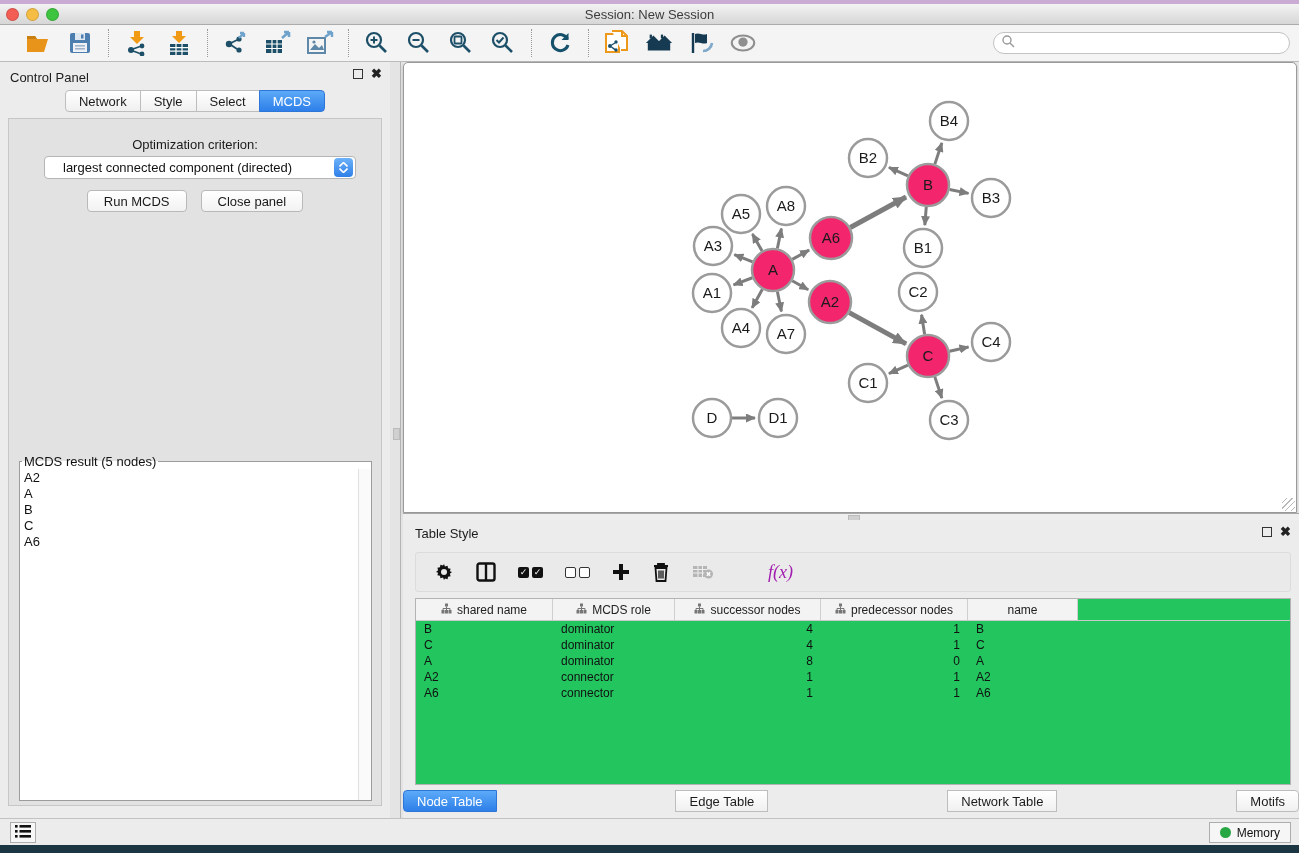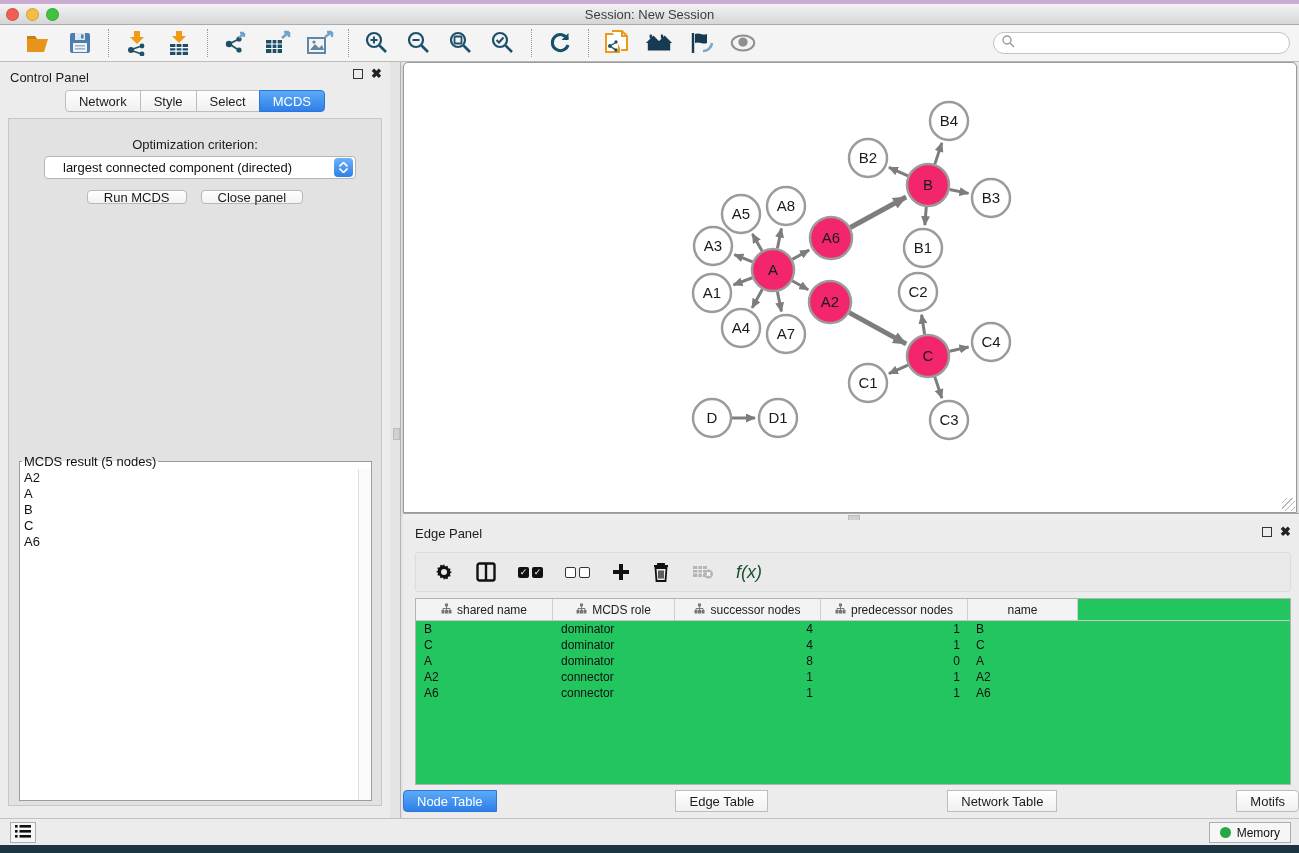--- a/index.html
+++ b/index.html
@@ -47,21 +47,21 @@
   .seg.active { background:linear-gradient(#5caaf8,#2e7fe9); border-color:#2e75d8; color:#fff; }
   .cp-body { position:absolute; top:56px; left:8px; right:8px; bottom:12px; background:#e2e2e2;
     border:1px solid #c6c6c6; }
   .opt-label { position:absolute; top:18px; left:0; right:0; text-align:center; font-size:13px; color:#1a1a1a; }
   .dropdown { position:absolute; top:37px; left:35px; width:312px; height:23px; background:#fff;
     border:1px solid #b5b5b5; border-radius:4px; display:flex; align-items:center; }
   .dropdown .val { flex:1; font-size:13px; padding-left:18px; color:#111; white-space:nowrap; }
   .dd-step { width:19px; height:19px; margin-right:2px; border-radius:4px;
     background:linear-gradient(#6cb2f9,#2e7fe9); display:flex; flex-direction:column; align-items:center; justify-content:center; gap:1px; }
   .btn-row { position:absolute; top:71px; left:0; right:0; display:flex; justify-content:center; gap:14px; }
-  .btn { height:14px; padding:0 16px; background:linear-gradient(#ffffff,#f2f2f2); border:1px solid #b9b9b9;
+  .btn { height:22px; padding:0 16px; background:linear-gradient(#ffffff,#f2f2f2); border:1px solid #b9b9b9;
     border-radius:4px; font-size:13px; color:#1a1a1a; display:flex; align-items:center; }
   fieldset.result { position:absolute; left:10px; right:9px; top:335px; bottom:4px; border:1px solid #9c9c9c;
     background:#fff; }
   fieldset.result legend { font-size:13px; color:#111; margin-left:2px; padding:0 2px; background:transparent; }
   .result-list { position:absolute; inset:0; background:#fff; overflow:hidden; padding-top:1px; }
   .result-item { font-size:13px; color:#111; padding-left:4px; line-height:16px; }
   .result-scroll { position:absolute; top:0; right:0; bottom:0; width:13px; background:#fafafa; border-left:1px solid #e0e0e0; }
 
   
   .v-divider { position:absolute; left:390px; top:0; width:13px; height:100%; background:#e4e4e4; }
@@ -86,21 +86,21 @@
   .h-gap { position:absolute; top:451px; left:0; right:0; height:7px; background:#efefef; }
   .h-gap .line { position:absolute; top:0; left:0; right:0; height:1px; background:#a8a8a8; }
   .h-knob { position:absolute; left:445px; top:2px; width:12px; height:6px; background:#d0d0d0; border:1px solid #bbb; }
 
   
   .table-panel { position:absolute; top:458px; left:0; right:0; bottom:0; background:#ececec; }
   .tp-header { position:absolute; top:6px; left:12px; font-size:13px; color:#1c1c1c; }
   .tp-toolbar { position:absolute; top:32px; left:12px; right:8px; height:40px; background:#eaeaea;
     border:1px solid #dcdcdc; border-radius:3px; display:flex; align-items:center; gap:22px; padding-left:18px; }
   .tp-ico { display:flex; align-items:center; justify-content:center; min-width:18px; height:22px; }
-  .fx { font-family:Liberation Sans, sans-serif; font-style:italic; font-size:18px; color:#14532d; }
+  .fx { font-family:Liberation Serif, serif; font-style:italic; font-size:18px; color:#a21caf;margin-left:32px; }
   .chk { width:11px; height:11px; display:inline-block; }
   .chk.on { background:#111; color:#fff; font-size:9px; line-height:11px; text-align:center; border-radius:2px; }
   .chk.off { border:1.5px solid #333; border-radius:2px; background:#fff; }
   .chk + .chk { margin-left:3px; }
 
   .data-table { position:absolute; top:78px; left:12px; right:8px; bottom:33px; background:#22c55e;
     border:1px solid #b3b3b3; overflow:hidden; }
   .thead { display:flex; height:22px; border-bottom:1px solid #c9c9c9; }
   .th { background:#f3f3f3; border-right:1px solid #cfcfcf; display:flex; align-items:center;
     justify-content:center; gap:5px; font-size:12px; color:#222; }
@@ -414,21 +414,21 @@
           <div class="resize-grip"></div>
         </div>
       </div>
 
       <div class="h-gap">
         <div class="line"></div>
         <div class="h-knob"></div>
       </div>
 
       <div class="table-panel">
-        <div class="tp-header">Edge Panel</div>
+        <div class="tp-header">Table Style</div>
         <div class="panel-ctrls">
           <span class="float-ico"></span>
           <span class="close-ico">✖</span>
         </div>
         <div class="tp-toolbar">
           <span class="tp-ico">
             <svg width="20" height="20" viewBox="0 0 20 20">
                 <path d="M10 2l1 2.4 2.6-.7 .4 2.6 2.6 .4-.7 2.6L18 10l-2.1 1.7 .7 2.6-2.6 .4-.4 2.6-2.6-.7L10 18l-1-2.4-2.6 .7-.4-2.6-2.6-.4 .7-2.6L2 10l2.1-1.7-.7-2.6 2.6-.4 .4-2.6 2.6 .7z" fill="#111"></path>
                 <circle cx="10" cy="10" r="3" fill="#eaeaea"></circle>
               </svg>

